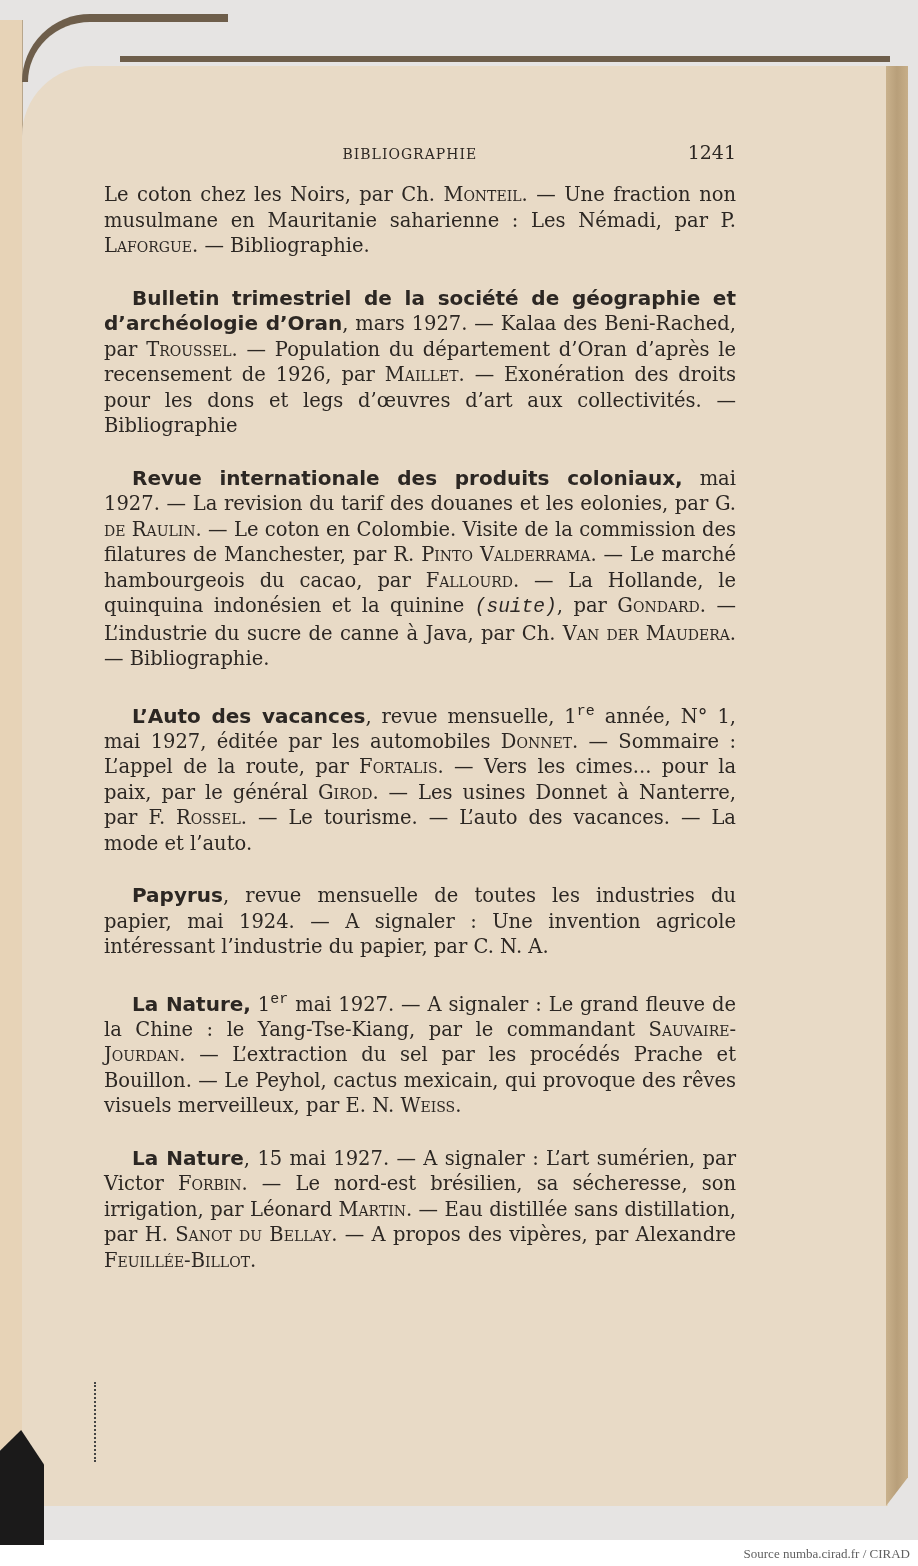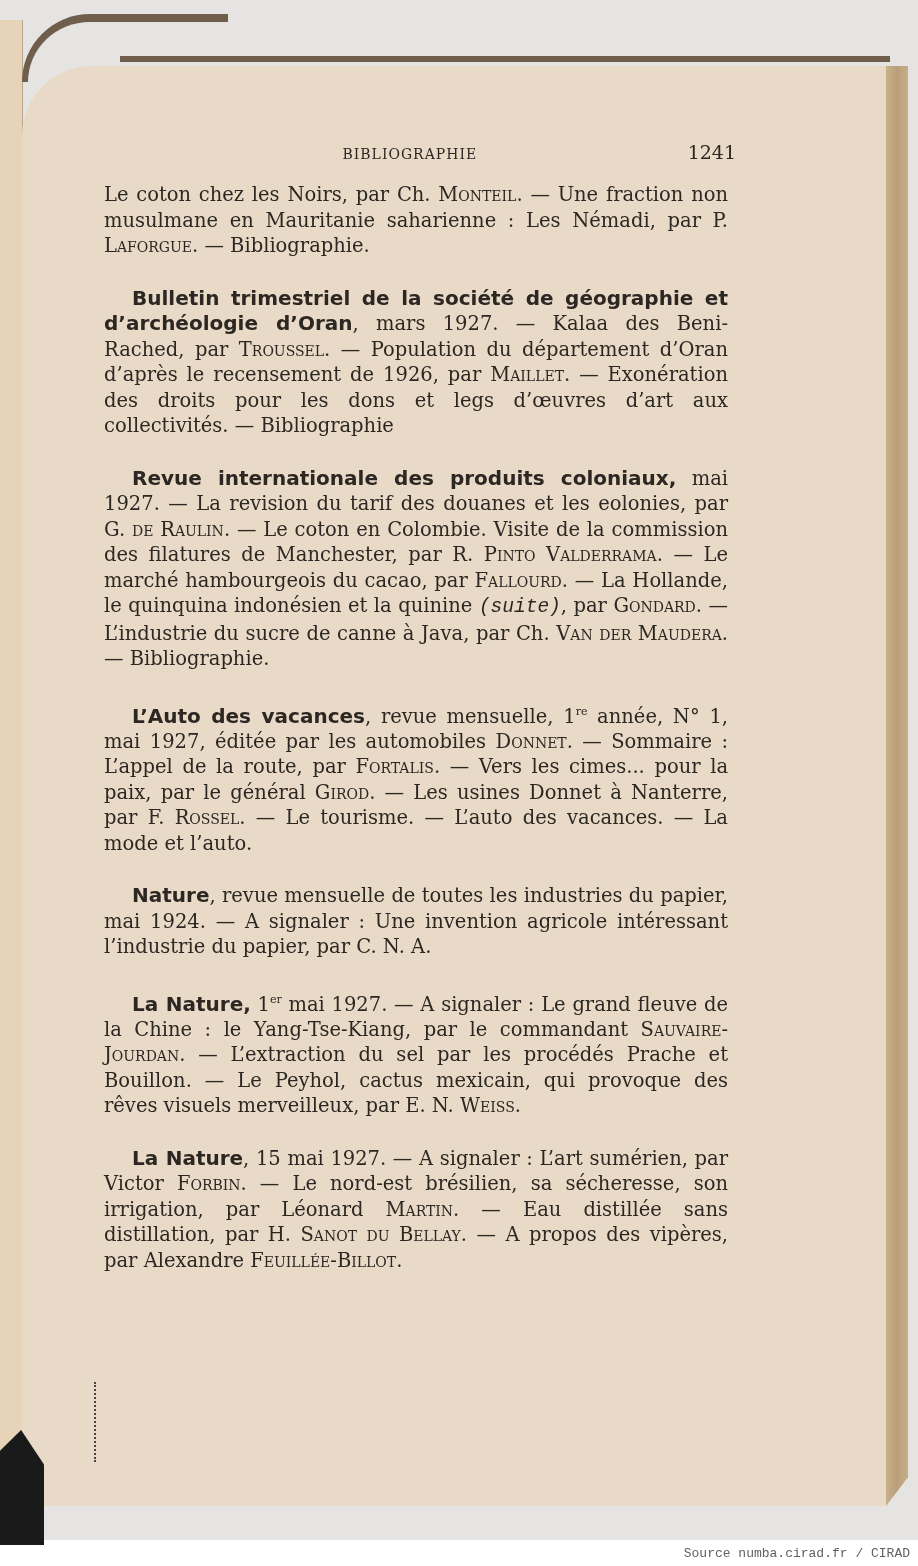--- a/index.html
+++ b/index.html
@@ -45,30 +45,30 @@
   }
   .runhead {
     display:flex; justify-content:flex-start; align-items:baseline;
     margin:0 0 12px 0; height:30px;gap:42px;
   }
   .runhead .title {
     flex:1; text-align:center; font-size:14px; letter-spacing:1px;
     padding-left:70px;
   }
   .runhead .pagenum { font-size:19px; font-weight:normal; }
-  .entry { margin:0 8px 27px 0; text-align:justify; }
+  .entry { margin:0 0 27px 0; text-align:justify; }
   .entry p { margin:0; }
   .indent { text-indent:28px; }
   .b { font-weight:bold; font-family:"DejaVu Sans", sans-serif; font-size:20px; }
   .sc { font-variant:small-caps; }
-  .sup { font-size:11px; vertical-align:super; }
+  .sup { font-size:15px; vertical-align:super;font-family:Liberation Mono, monospace; }
   .it { font-style:italic;font-family:Liberation Mono, monospace; }
   .footer-source {
     position:absolute; right:8px; top:1546px;
-    font-family:Liberation Mono, monospace; font-size:13px; color:#606060;
+    font-family:Liberation Serif, serif; font-size:13px; color:#606060;
   }
   .margin-marks {
     position:absolute; left:94px; top:1382px; width:14px; height:80px;
     border-left:2px dotted #444;
   }
 </style>
 </head>
 <body>
 
 <div class="scan-bg"></div>
@@ -105,21 +105,21 @@
   </div>
 
   <div class="entry">
     <p class="indent">
       <span class="b">L’Auto des vacances</span><span>, revue mensuelle, 1</span><span class="sup">re</span><span> année, N° 1, mai 1927, éditée par les automobiles </span><span class="sc">Donnet</span><span>. — Sommaire : L’appel de la route, par </span><span class="sc">Fortalis</span><span>. — Vers les cimes... pour la paix, par le général </span><span class="sc">Girod</span><span>. — Les usines Donnet à Nanterre, par F. </span><span class="sc">Rossel</span><span>. — Le tourisme. — L’auto des vacances. — La mode et l’auto.</span>
     </p>
   </div>
 
   <div class="entry">
     <p class="indent">
-      <span class="b">Nature</span><span>, revue mensuelle de toutes les industries du papier, mai 1924. — A signaler : Une invention agricole intéressant l’industrie du papier, par C. N. A.</span>
+      <span class="b">Papyrus</span><span>, revue mensuelle de toutes les industries du papier, mai 1924. — A signaler : Une invention agricole intéressant l’industrie du papier, par C. N. A.</span>
     </p>
   </div>
 
   <div class="entry">
     <p class="indent">
       <span class="b">La Nature,</span><span> 1</span><span class="sup">er</span><span> mai 1927. — A signaler : Le grand fleuve de la Chine : le Yang-Tse-Kiang, par le commandant </span><span class="sc">Sauvaire-Jourdan</span><span>. — L’extraction du sel par les procédés Prache et Bouillon. — Le Peyhol, cactus mexicain, qui provoque des rêves visuels merveilleux, par E. N. </span><span class="sc">Weiss</span><span>.</span>
     </p>
   </div>
 
   <div class="entry">

